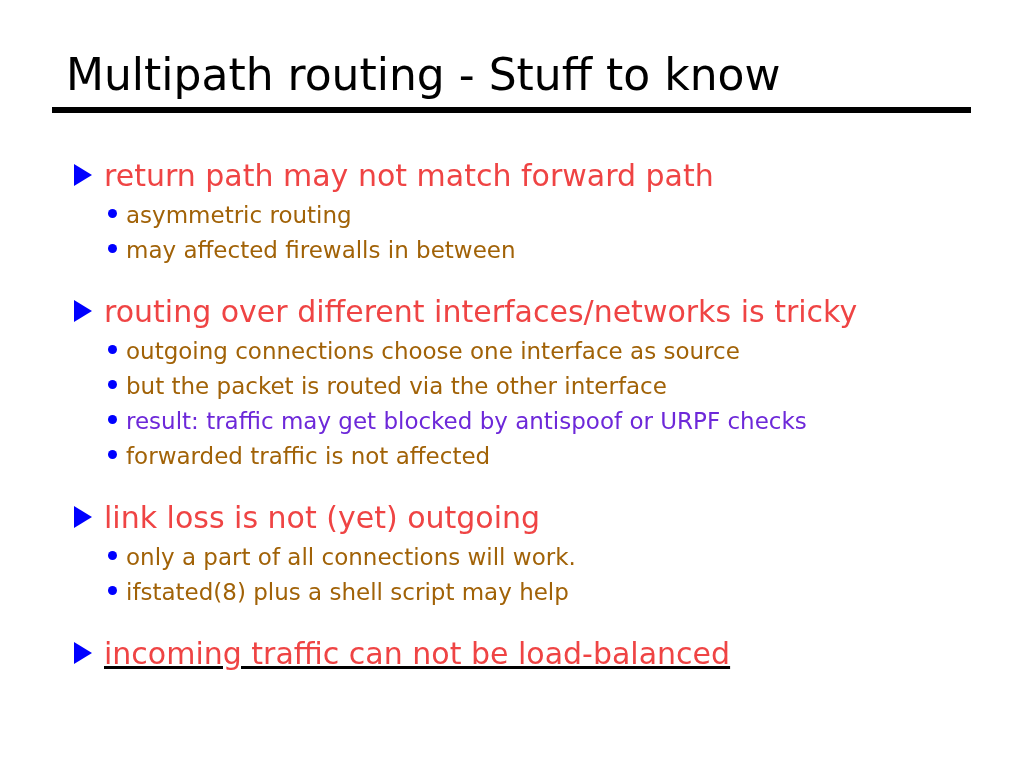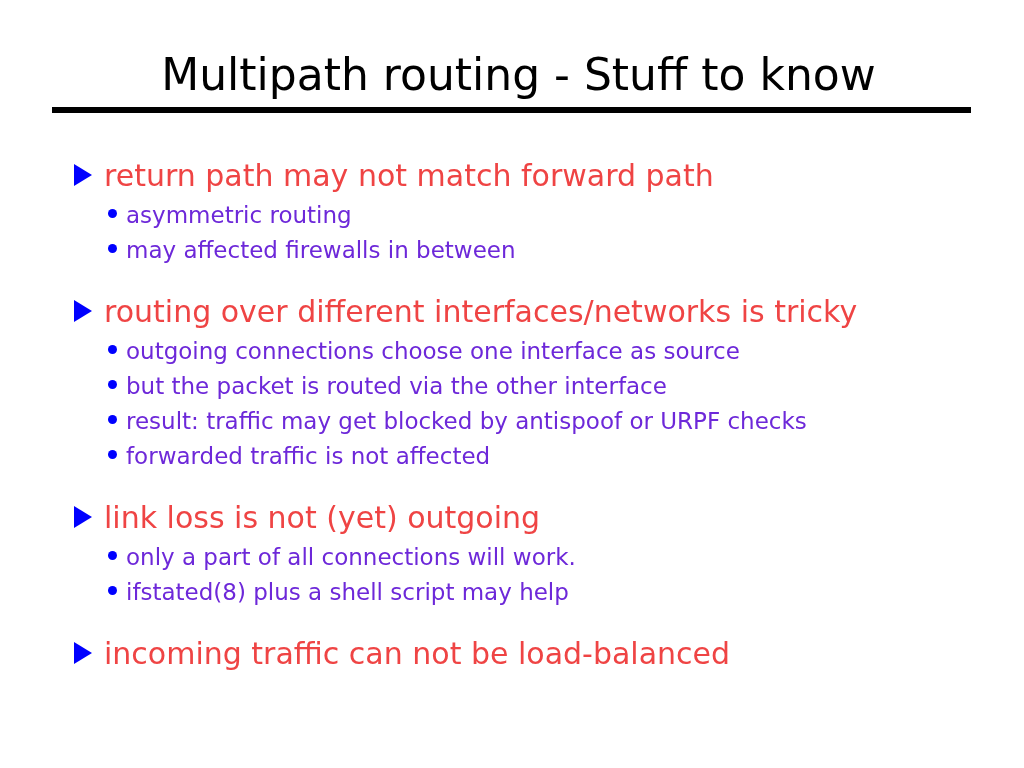--- a/index.html
+++ b/index.html
@@ -15,21 +15,20 @@
     font-family: "DejaVu Sans", "Liberation Sans", sans-serif;
     color: #000000;
     -webkit-font-smoothing: antialiased;
   }
 
   .slide {
     position: relative;
     width: 1024px;
     height: 768px;
     background: #ffffff;
-    text-align: center;
   }
 
   
   .title-block {
     position: absolute;
     left: 52px;
     top: 46px;
     width: 919px;
   }
   .slide-title {
@@ -55,20 +54,21 @@
     left: 72px;
     top: 156px;
     width: 920px;
   }
 
   .bullet-group {
     margin-bottom: 24px;
   }
   .bullet-group:last-child {
     margin-bottom: 12px;
+    text-decoration: underline;
   }
 
   
   .l1-row {
     display: flex;
     align-items: baseline;
     margin: 0 0 2px 0;
   }
   .l1-marker {
     flex: 0 0 auto;
@@ -117,21 +117,21 @@
     top: -14px;
     left: 4px;
     width: 9px;
     height: 9px;
     border-radius: 50%;
     background: #0000ff;
   }
   .l2-text {
     font-size: 23px;
     line-height: 35px;
-    color: #6d28d9;
+    color: #a16207;
     white-space: nowrap;
   }
   .l2-text.alert {
     color: #6d28d9;
   }
 
   
   .l2-list {
     margin-left: 32px;
   }

